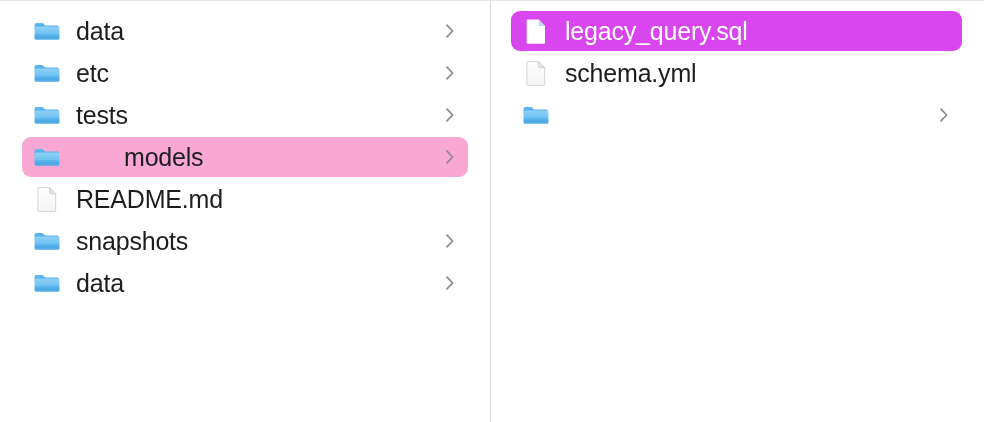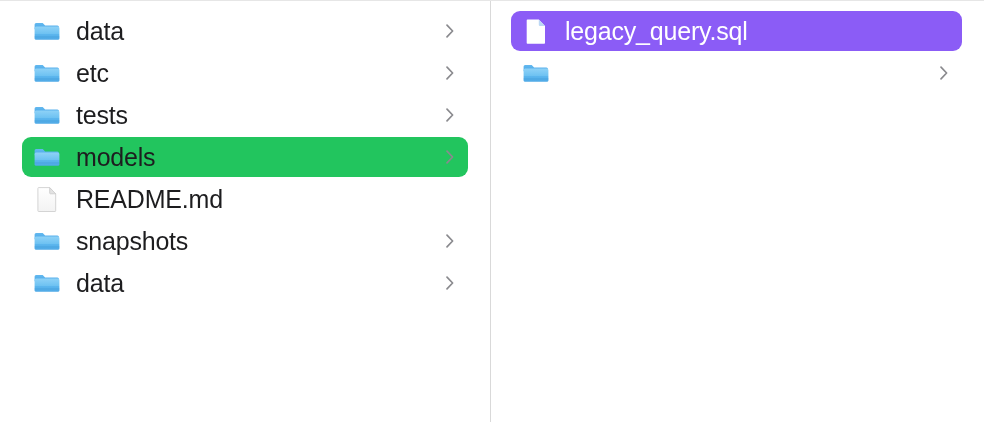--- a/index.html
+++ b/index.html
@@ -49,24 +49,25 @@
     display: flex;
     align-items: center;
     box-sizing: border-box;
   }
   .column-right .row {
     margin-left: 20px;
     margin-right: 22px;
   }
 
   .row.selected-active {
-    background: #8b5cf6;
+    background: #d946ef;
   }
   .row.selected-inactive {
-    background: #22c55e;
+    background: #f9a8d4;
+    gap: 48px;
   }
 
   .icon-slot {
     width: 30px;
     height: 30px;
     margin-left: 10px;
     flex: 0 0 30px;
     display: flex;
     align-items: center;
     justify-content: center;
@@ -296,20 +297,36 @@
             <path d="M17.8 3.5L24 9.9h-5.4a0.8 0.8 0 0 1-0.8-0.8z" fill="#bcd8f5"></path>
           </svg>
         </span>
         <span class="row-label">legacy_query.sql</span>
         <span class="spacer"></span>
       </div>
       <div class="row">
         <span class="icon-slot">
           <svg width="30" height="30" viewBox="0 0 30 30" xmlns="http://www.w3.org/2000/svg">
             <defs>
+              <linearGradient id="dpg" x1="0" y1="0" x2="0" y2="1">
+                <stop offset="0" stop-color="#ffffff"></stop>
+                <stop offset="1" stop-color="#f3f3f3"></stop>
+              </linearGradient>
+            </defs>
+            <path d="M6.6 3.6h11.1l6.0 6.2v17.0a0.7 0.7 0 0 1-0.7 0.7H6.6a0.7 0.7 0 0 1-0.7-0.7V4.3a0.7 0.7 0 0 1 0.7-0.7z" fill="url(#dpg)" stroke="#cfcfcf" stroke-width="0.9"></path>
+            <path d="M17.7 3.6l6.0 6.2h-5.3a0.7 0.7 0 0 1-0.7-0.7z" fill="#e3e3e3" stroke="#cfcfcf" stroke-width="0.9" stroke-linejoin="round"></path>
+          </svg>
+        </span>
+        <span class="row-label">schema.yml</span>
+        <span class="spacer"></span>
+      </div>
+      <div class="row">
+        <span class="icon-slot">
+          <svg width="30" height="30" viewBox="0 0 30 30" xmlns="http://www.w3.org/2000/svg">
+            <defs>
               <linearGradient id="fback" x1="0" y1="0" x2="0" y2="1">
                 <stop offset="0" stop-color="#63b8ef"></stop>
                 <stop offset="1" stop-color="#4aa8e8"></stop>
               </linearGradient>
               <linearGradient id="ffront" x1="0" y1="0" x2="0" y2="1">
                 <stop offset="0" stop-color="#8fd2f7"></stop>
                 <stop offset="0.55" stop-color="#6ec2f2"></stop>
                 <stop offset="0.58" stop-color="#5cb6ee"></stop>
                 <stop offset="1" stop-color="#4fa9e6"></stop>
               </linearGradient>

